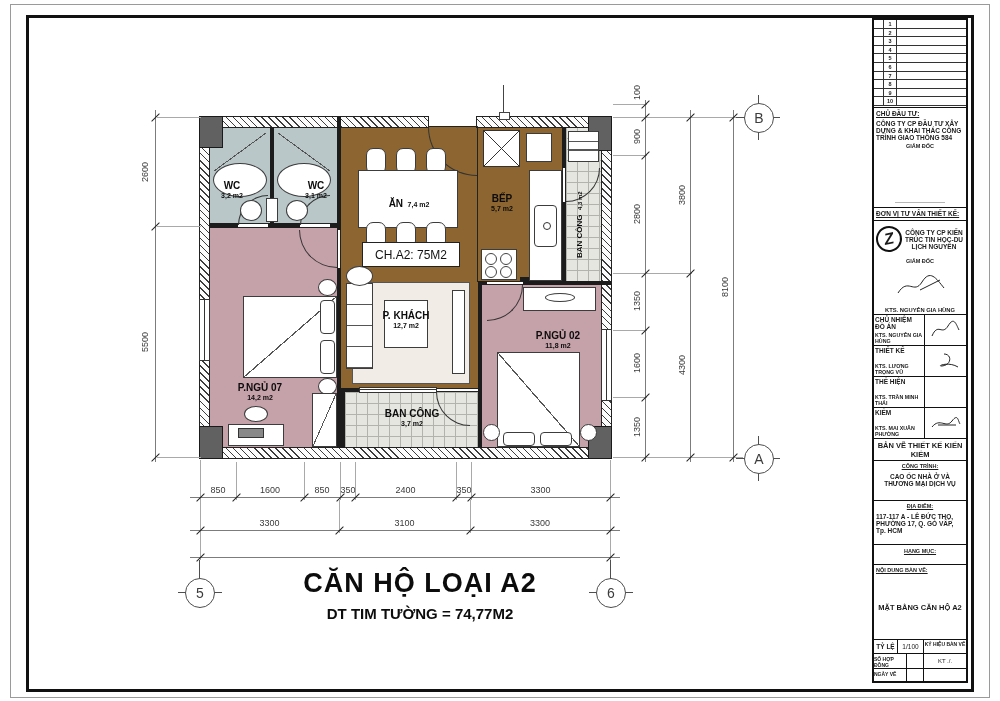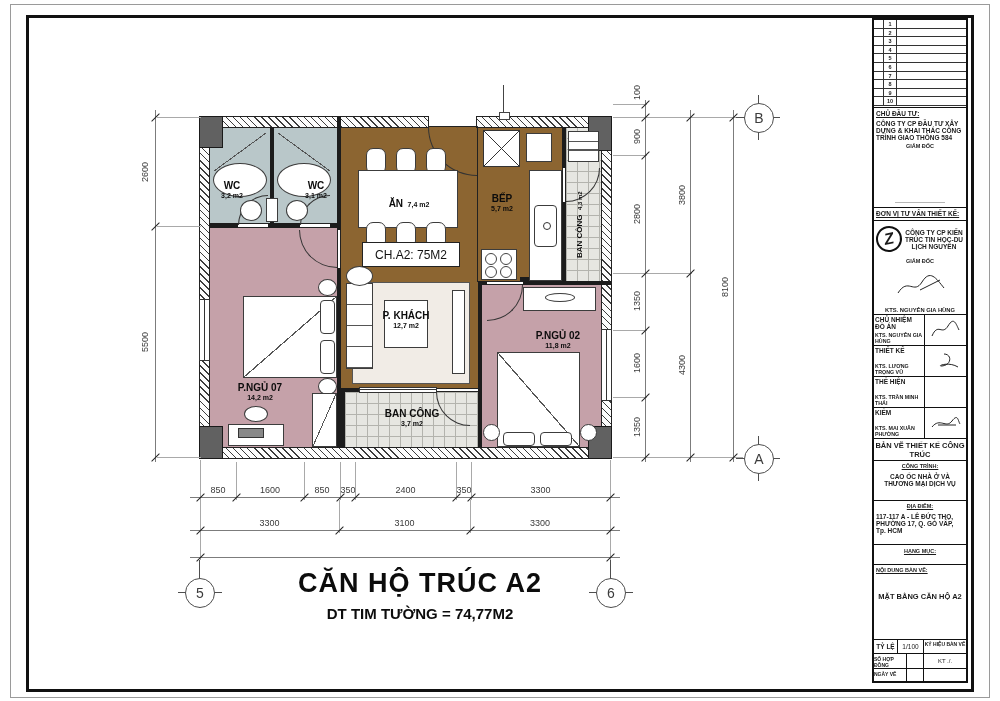--- a/index.html
+++ b/index.html
@@ -308,21 +308,21 @@
   <div class="abs gridcirc" style="left:744px;top:103px;">
       <span>B</span>
     </div>
   <div class="abs stub" style="left:736px;top:458px;width:44px;height:1px;"></div>
   <div class="abs stub" style="left:758px;top:436px;width:1px;height:45px;"></div>
   <div class="abs gridcirc" style="left:744px;top:444px;">
       <span>A</span>
     </div>
 
   <div class="abs caption" style="left:240px;top:568px;width:360px;">
-    <div class="t1">CĂN HỘ TRÚC A2</div>
+    <div class="t1">CĂN HỘ LOẠI A2</div>
     <div class="t2">DT TIM TƯỜNG = 74,77M2</div>
   </div>
 
   <div class="abs tb">
 
     <div class="sec" style="height:88px;">
       <div class="revrow">
           <div class="c1"></div>
           <div class="c2">1</div>
           <div class="c3"></div>
@@ -435,40 +435,40 @@
         <span class="bold" style="font-size:5.3px;">KTS. MAI XUÂN PHƯỞNG</span>
       </div>
       <div class="sigcell">
           <svg width="34" height="20" viewBox="0 0 34 20">
             <path d="M4 14 C 12 4, 18 16, 24 8 S 30 8, 32 11 M10 12 L 28 12" stroke="#222" fill="none" stroke-width="1"></path>
           </svg>
         </div>
     </div>
 
     <div class="sec bold ctr" style="height:22px;display:flex;align-items:center;justify-content:center;font-size:7.5px;">
-      <span>BẢN VẼ THIẾT KẾ CÔNG TRÚC</span>
+      <span>BẢN VẼ THIẾT KẾ KIẾN KIỂM</span>
     </div>
 
     <div class="sec" style="height:40px;padding:2px;">
       <div class="ctr bold" style="font-size:5.5px;text-decoration:underline;">CÔNG TRÌNH:</div>
       <div class="ctr bold" style="margin-top:4px;">CAO ỐC NHÀ Ở VÀ THƯƠNG MẠI DỊCH VỤ</div>
     </div>
 
     <div class="sec" style="height:44px;padding:2px;">
       <div class="ctr bold" style="font-size:5.5px;text-decoration:underline;">ĐỊA ĐIỂM:</div>
       <div class="bold" style="margin-top:4px;">117-117 A - LÊ ĐỨC THỌ, PHƯỜNG 17, Q. GÒ VẤP, Tp. HCM</div>
     </div>
 
     <div class="sec ctr bold" style="height:20px;padding-top:3px;font-size:5.5px;">
       <span style="text-decoration:underline;">HẠNG MỤC:</span>
     </div>
 
     <div class="sec" style="flex:1 1 70px;padding:2px;border-bottom:none;">
       <div class="bold" style="font-size:5.5px;text-decoration:underline;">NỘI DUNG BẢN VẼ:</div>
-      <div class="ctr bold" style="margin-top:19px;font-size:7.5px;">MẶT BẰNG CĂN HỘ A2</div>
+      <div class="ctr bold" style="margin-top:30px;font-size:7.5px;">MẶT BẰNG CĂN HỘ A2</div>
     </div>
 
     <div style="height:42px;display:flex;flex-direction:column;">
       <div class="bt" style="flex:1;">
         <div class="bold ctr" style="width:24px;padding-top:3px;">TỶ LỆ</div>
         <div class="ctr" style="width:26px;padding-top:3px;">1/100</div>
         <div class="bold ctr" style="flex:1;border-right:none;padding-top:1px;font-size:5px;">KÝ HIỆU BẢN VẼ</div>
       </div>
       <div class="bt" style="flex:1;">
         <div class="bold" style="width:33px;font-size:5px;padding-top:2px;">SỐ HỢP ĐỒNG</div>

